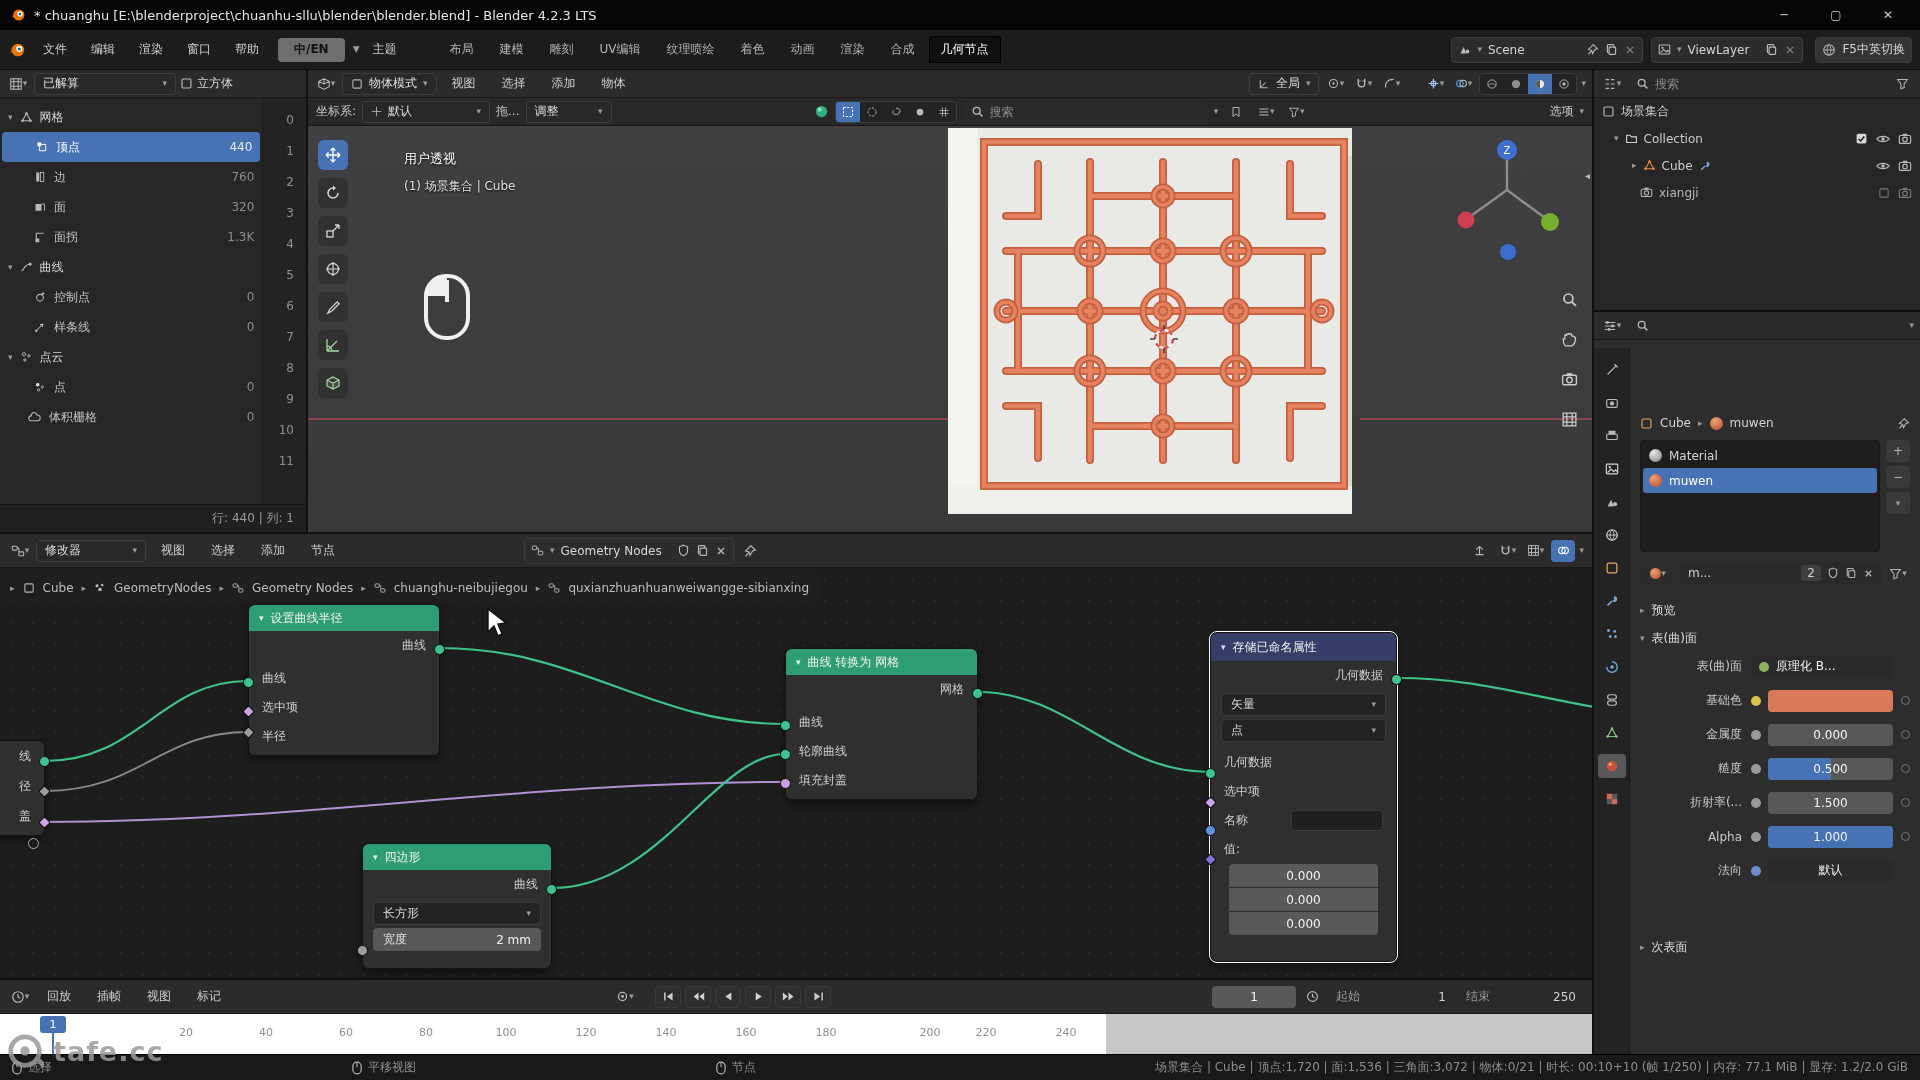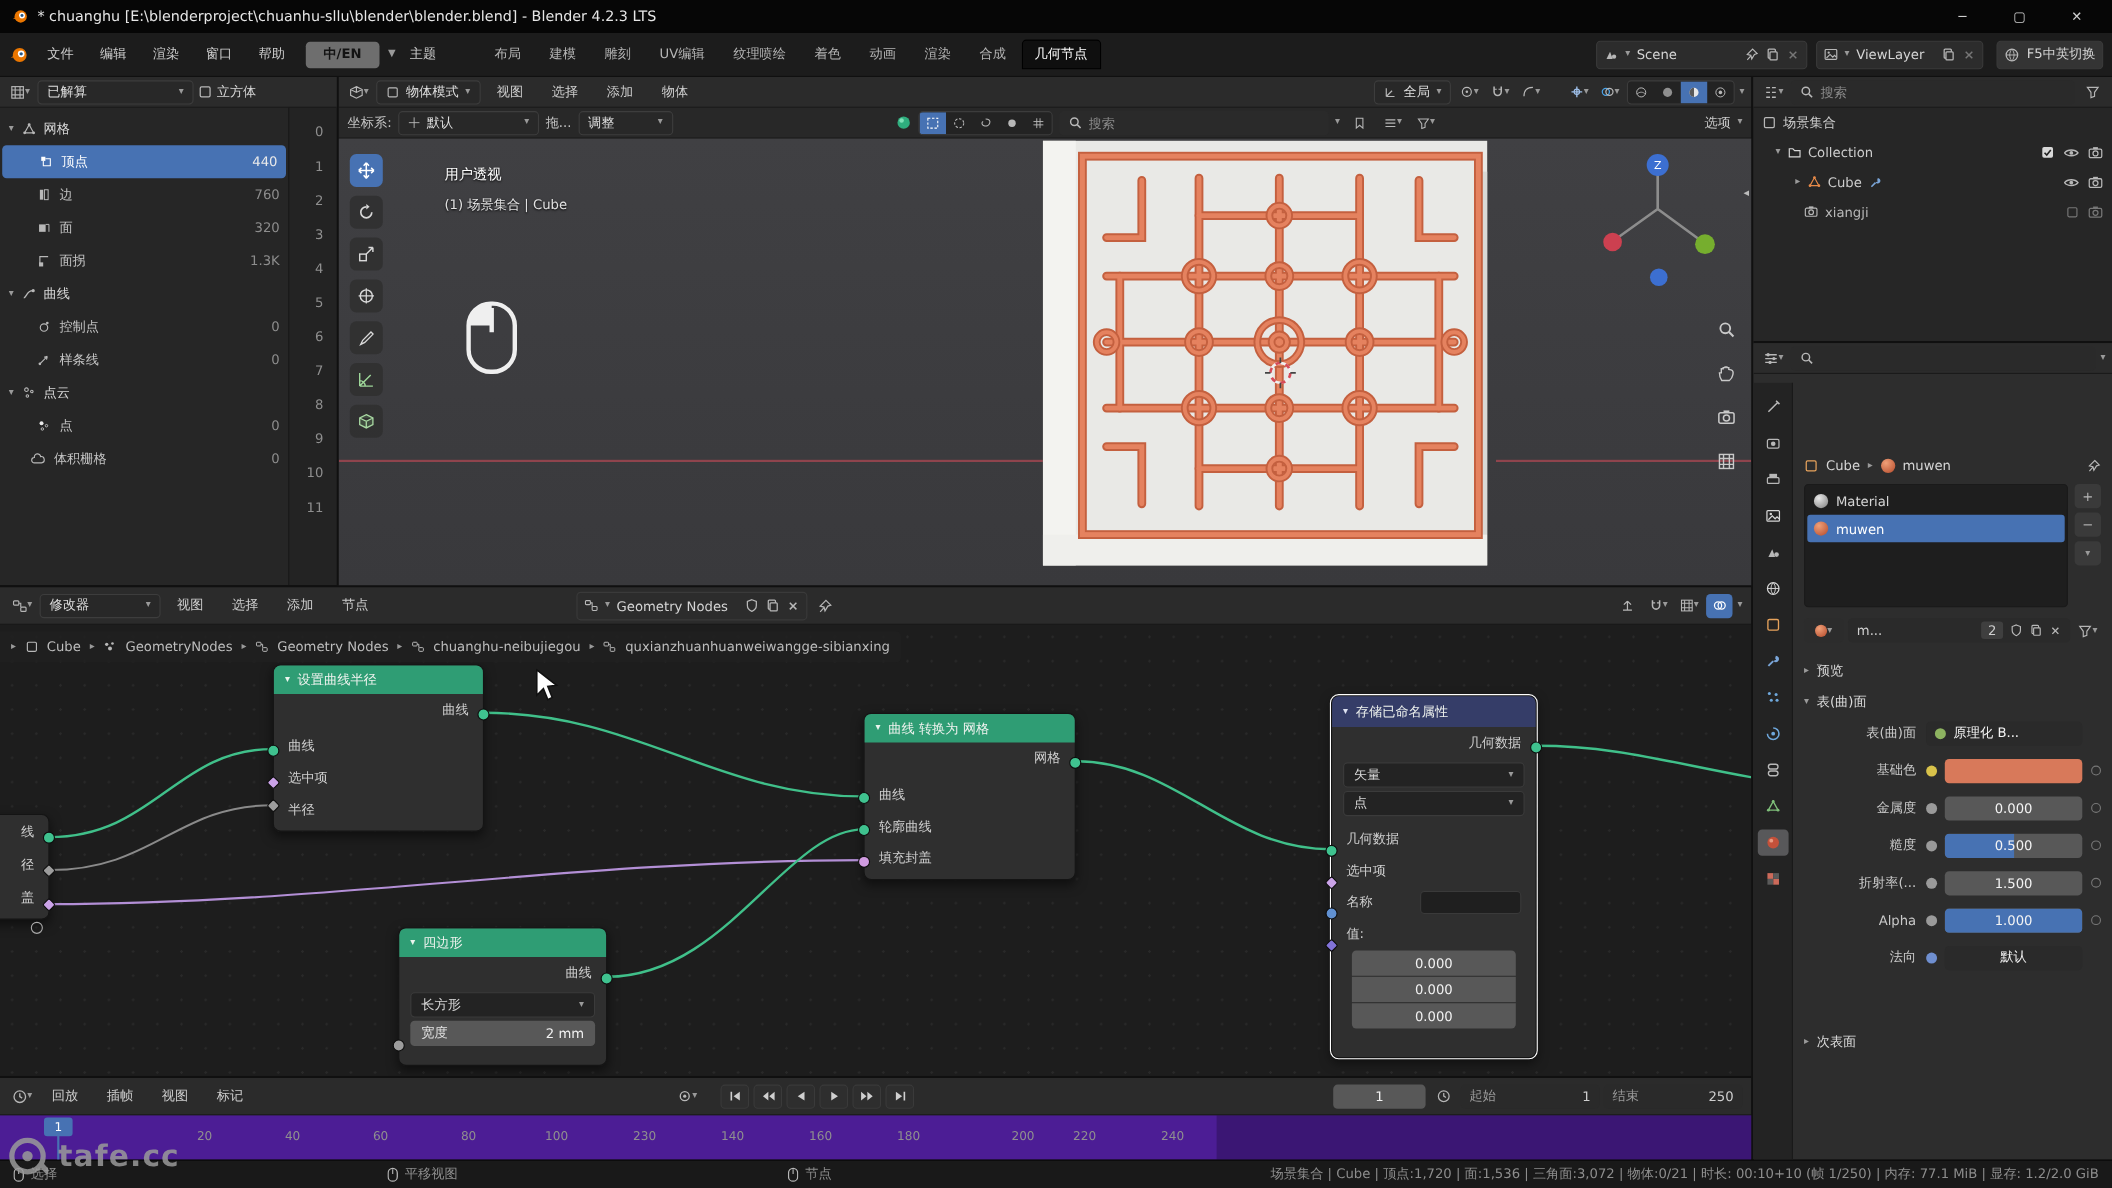--- a/index.html
+++ b/index.html
@@ -65,21 +65,21 @@
   .nrow{height:29px;display:flex;align-items:center;padding:0 13px;gap:8px}
   .nrow.out{justify-content:flex-end}
   .ndd{background:#232323;border:1px solid #3b3b3b;border-radius:4px;height:23px;display:flex;align-items:center;justify-content:space-between;padding:0 9px;margin:3px 10px;color:#d8d8d8}
   .nval{background:#585858;border-radius:4px;height:23px;display:flex;align-items:center;justify-content:space-between;padding:0 10px;margin:3px 10px;color:#f2f2f2}
   .sock{position:absolute;width:11px;height:11px;border-radius:50%;border:1px solid #0d0d0d;z-index:4}
   .sock.d{width:9px;height:9px;border-radius:2px;transform:rotate(45deg)}
   .sg{background:#3fc28f}.spur{background:#cba3e8}.sgr{background:#9d9d9d}.sbl{background:#6191d2}.svl{background:#8273d8}.spk{background:#d09be0}
   
   #timeline{border-top:2px solid #101010}
   #tl-header{height:34px;background:#2b2b2b;display:flex;align-items:center;padding:0 8px;gap:4px;border-bottom:1px solid #191919}
-  #tl-ruler{position:relative;height:40px;background:#4c1d95}
+  #tl-ruler{position:relative;height:40px;background:#ffffff}
   .tick{position:absolute;top:12px;width:40px;text-align:center;color:#8f8f8f;font-size:11px}
   .transport{width:26px;height:22px;display:flex;align-items:center;justify-content:center;border-radius:4px;color:#cfcfcf;background:#2e2e2e;border:1px solid #3a3a3a}
   
   #outliner{height:240px;background:#262626;display:flex;flex-direction:column}
   .ol-row{height:27px;display:flex;align-items:center;gap:6px;padding:0 8px;color:#cdcdcd}
   .ol-right{margin-left:auto;display:flex;gap:8px;align-items:center}
   
   #properties{flex:1;background:#2d2d2d;border-top:2px solid #101010;position:relative;overflow:hidden}
   #prop-tabs{position:absolute;left:0;top:36px;width:36px;bottom:0;background:#232323;display:flex;flex-direction:column;align-items:center;gap:9px;padding-top:10px;border-right:1px solid #191919}
   .ptab{width:28px;height:24px;display:flex;align-items:center;justify-content:center;border-radius:4px}
@@ -446,20 +446,23 @@
           <div>4</div>
               <div>5</div>
           <div>6</div>
               <div>7</div>
           <div>8</div>
               <div>9</div>
           <div>10</div>
               <div>11</div>
         </div>
       </div>
+      <div id="ss-footer">
+            <span>行: 440   |   列: 1</span>
+          </div>
     </div>
 
     <div id="viewport">
       <div class="ed-header">
         <span class="iconbtn">
               <svg width="14" height="14" viewBox="0 0 16 16">
                 <path d="M8 2 L14 5 V11 L8 14 L2 11 V5 Z M8 2 V8 M2 5 L8 8 L14 5" fill="none" stroke="#b8b8b8" stroke-width="1.2"></path>
               </svg>
               <span class="chev">▾</span>
             </span>
@@ -1108,21 +1111,21 @@
             <span class="grow"></span>
             <span>250</span>
       </div>
     </div>
     <div id="tl-ruler">
       <div class="tick" style="left:166px">20</div>
       <div class="tick" style="left:246px">40</div>
       <div class="tick" style="left:326px">60</div>
       <div class="tick" style="left:406px">80</div>
       <div class="tick" style="left:486px">100</div>
-      <div class="tick" style="left:566px">230</div>
+      <div class="tick" style="left:566px">120</div>
       <div class="tick" style="left:646px">140</div>
       <div class="tick" style="left:726px">160</div>
       <div class="tick" style="left:806px">180</div>
       <div class="tick" style="left:910px">200</div>
       <div class="tick" style="left:966px">220</div>
       <div class="tick" style="left:1046px">240</div>
       <div class="abs" style="left:1106px;top:0;right:0;bottom:0;background:rgba(0,0,0,.22)"></div>
       <div class="abs" style="left:52px;top:18px;width:2px;height:22px;background:#4772b3"></div>
       <div class="abs" style="left:40px;top:2px;width:26px;height:17px;background:#4772b3;border-radius:3px;color:#fff;display:flex;align-items:center;justify-content:center;font-size:11px">
             <span>1</span>

